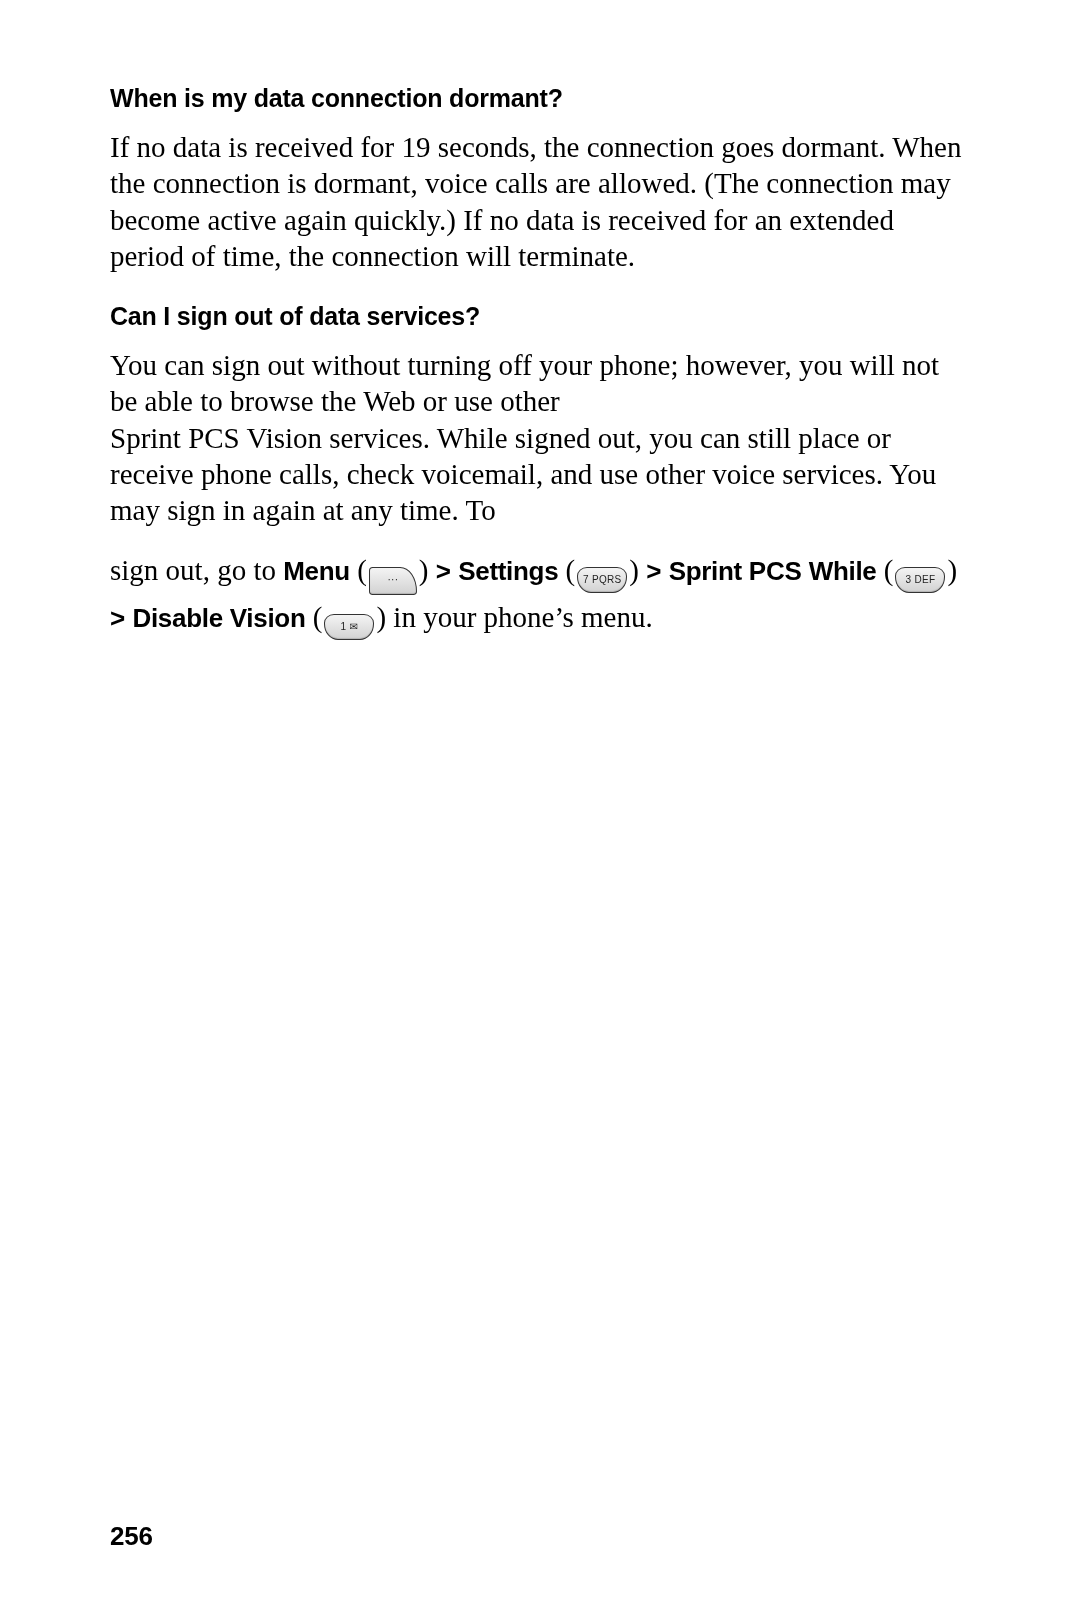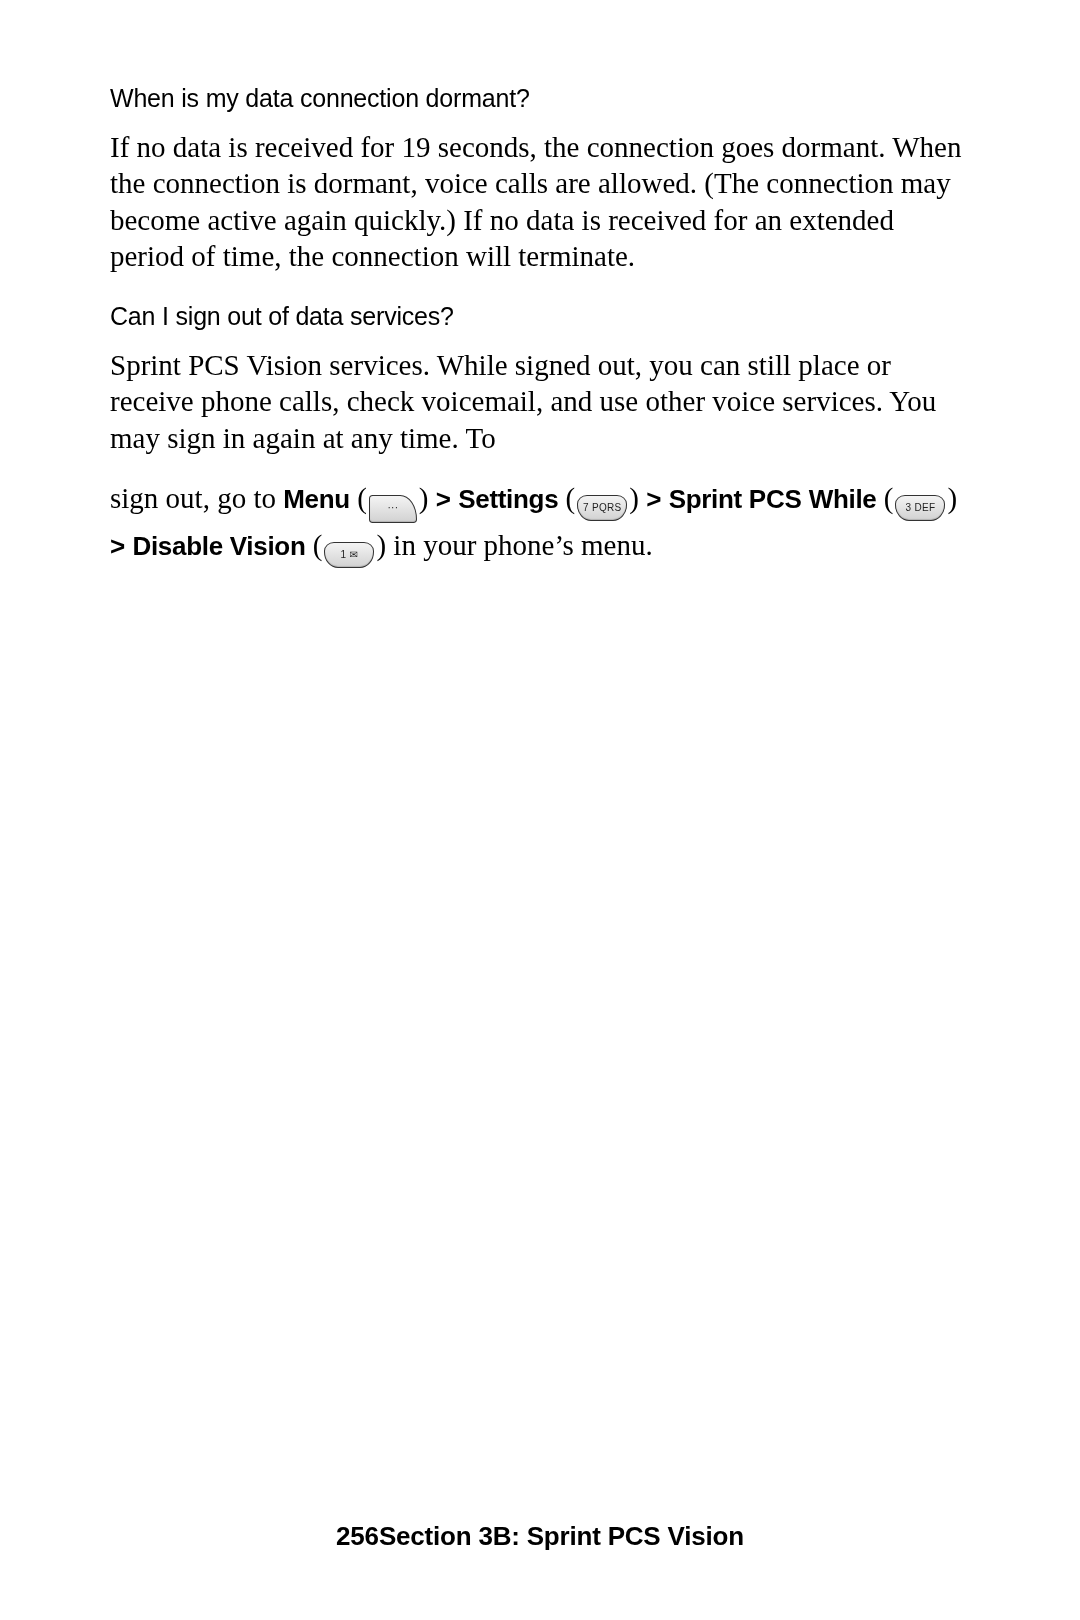--- a/index.html
+++ b/index.html
@@ -11,21 +11,21 @@
     width: 1080px;
     height: 1620px;
     box-sizing: border-box;
     padding: 84px 110px 0 110px;
     font-family: Georgia, "Times New Roman", serif;
     color: #000;
     position: relative;
   }
   .heading {
     font-family: "Helvetica Neue", Helvetica, Arial, sans-serif;
-    font-weight: 400;
+    font-weight: 700;
     font-size: 25px;
     margin: 0 0 16px 0;
     letter-spacing: -0.2px;
   }
   .body {
     font-size: 29px;
     line-height: 1.25;
     margin: 0 0 20px 0;
   }
   .gap { height: 8px; }
@@ -67,54 +67,54 @@
     width: 46px;
     height: 26px;
     border-radius: 4px 18px 4px 4px / 4px 26px 4px 4px;
   }
   .footer {
     position: absolute;
     bottom: 68px;
     left: 110px;
     right: 110px;
     display: flex;
-    justify-content: center;
+    justify-content: space-between;
     align-items: baseline;
     font-family: "Helvetica Neue", Helvetica, Arial, sans-serif;
     font-weight: 700;
     font-size: 26px;
     letter-spacing: -0.2px;
   }
 </style>
 </head>
 <body>
 
 <div class="page">
 
   <p class="heading">When is my data connection dormant?</p>
   <p class="body">If no data is received for 19 seconds, the connection goes dormant. When the connection is dormant, voice calls are allowed. (The connection may become active again quickly.) If no data is received for an extended period of time, the connection will terminate.</p>
 
   <div class="gap"></div>
 
   <p class="heading">Can I sign out of data services?</p>
+  <p class="body" style="margin-bottom:0">You can sign out without turning off your phone; however, you will not be able to browse the Web or use other</p>
   <p class="body">Sprint PCS Vision services. While signed out, you can still place or receive phone calls, check voicemail, and use other voice services. You may sign in again at any time. To</p>
 
   <p class="nav-line">
     <span>sign out, go to </span><span class="sans-bold">Menu</span>
     (<span class="key menu">···</span>)
     <span class="sep">&gt;</span>
     <span class="sans-bold">Settings</span>
     (<span class="key">7 PQRS</span>)
     <span class="sep">&gt;</span>
     <span class="sans-bold">Sprint PCS</span>
     <span class="sans-bold">While</span>
     (<span class="key">3 DEF</span>)
     <span class="sep">&gt;</span>
     <span class="sans-bold">Disable Vision</span>
     (<span class="key">1 ✉</span>)<span> in your phone’s menu.</span>
   </p>
 
   <div class="footer">
     <span>256</span>
-    <span>Section 3B: Sprint PCS Vision</span>
   </div>
 
 </div>
 
 </body></html>

